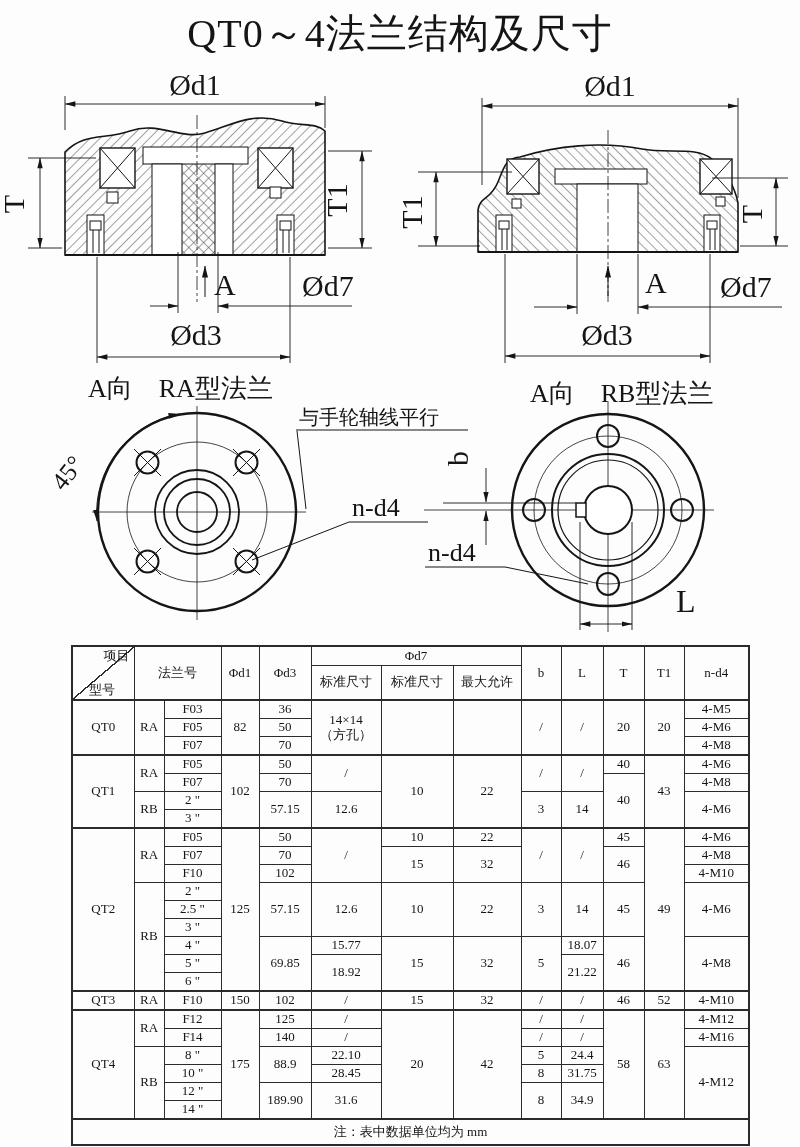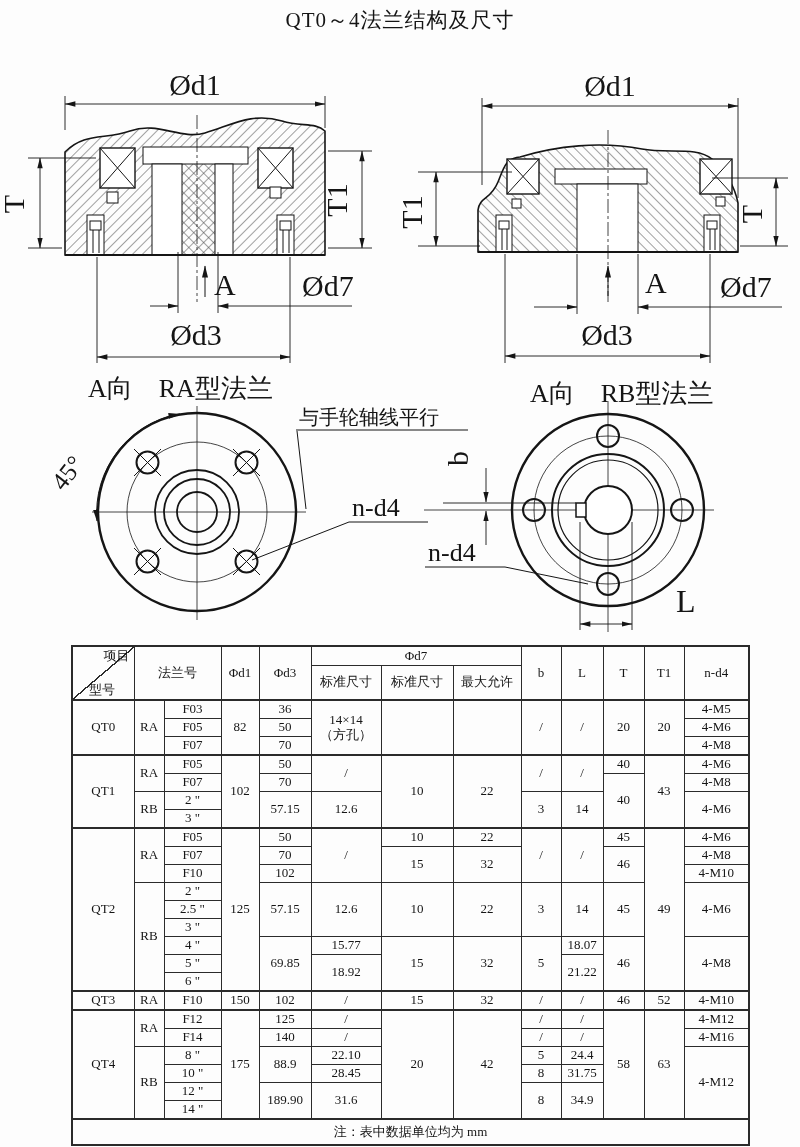--- a/index.html
+++ b/index.html
@@ -1,19 +1,19 @@
 <!DOCTYPE html>
 <html><head>
 <meta charset="utf-8">
 <style>
   html,body{margin:0;padding:0;background:#e8e8e8;}
   .page{position:relative;width:800px;height:1147px;background:#fdfdfd;overflow:hidden;
         font-family:"Liberation Serif","DejaVu Serif",serif;color:#151515;}
   .doc-title{position:absolute;top:6px;left:0;width:100%;text-align:center;
-             font-size:21px;letter-spacing:1px;}
+             font-size:40px;letter-spacing:1px;}
   svg.drawing{position:absolute;top:0;left:0;}
   svg text{fill:#151515;font-family:"Liberation Serif","DejaVu Serif",serif;}
   .dim{font-size:30px;}
   .dimL{font-size:32px;}
   .view-title{font-size:26px;}
   .note-label{font-size:20px;}
   .nd4{font-size:26px;}
   .angle{font-size:25px;}
 
   table.spec{position:absolute;left:71px;top:645px;border-collapse:collapse;

